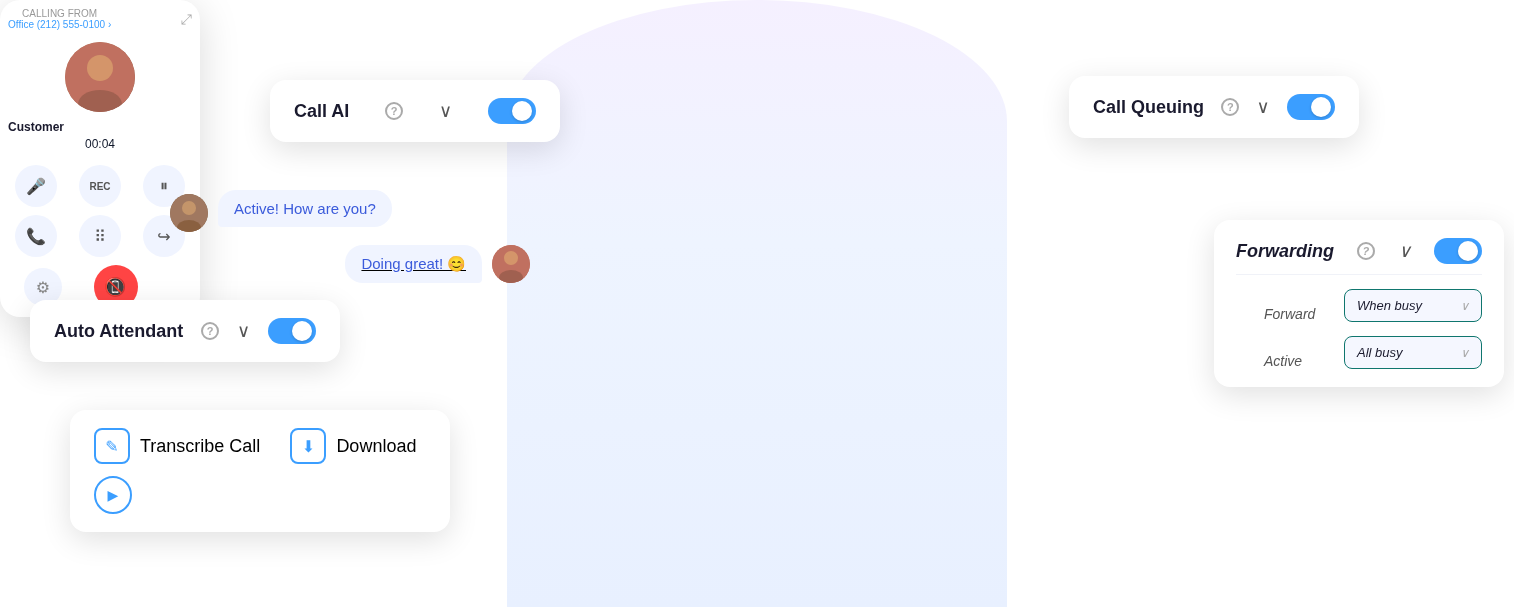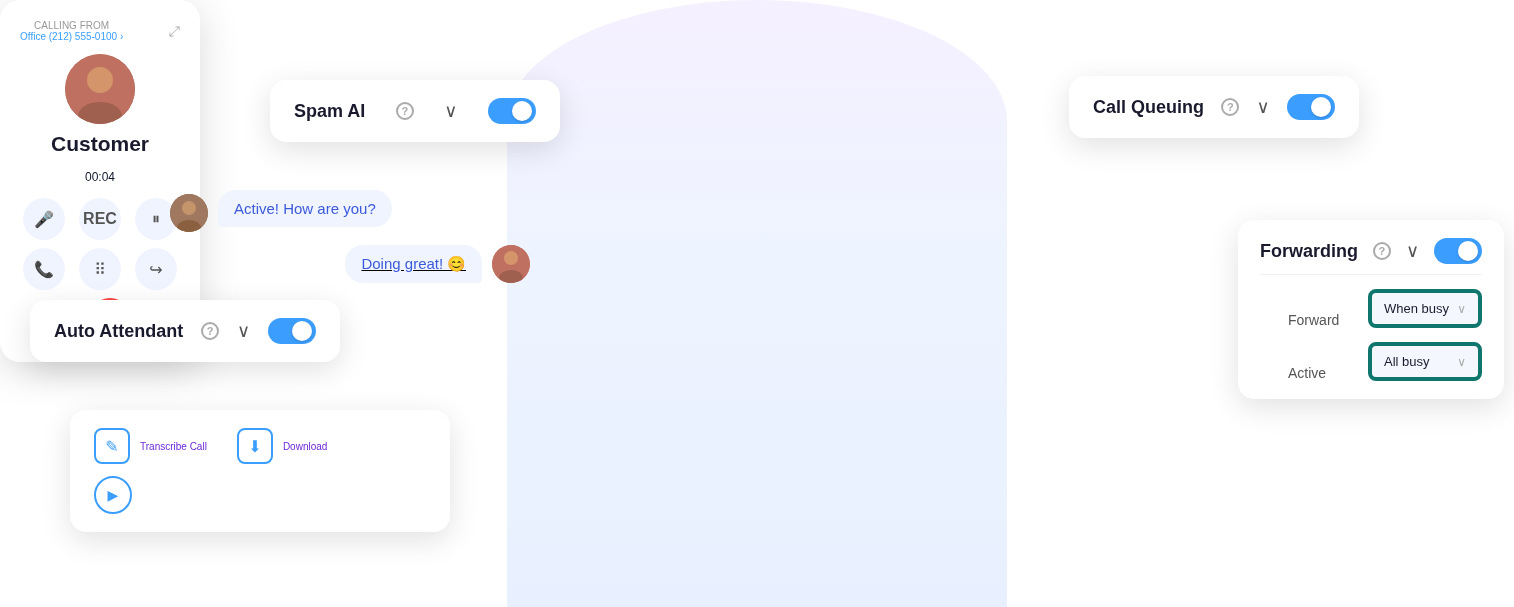--- a/index.html
+++ b/index.html
@@ -167,43 +167,43 @@
       border: 2px solid #3b9eff;
       display: flex;
       align-items: center;
       justify-content: center;
       color: #3b9eff;
       font-size: 14px;
       margin-top: 12px;
     }
 
     .transcribe-label {
-      font-size: 10px;
+      font-size: 18px;
       font-weight: 500;
-      color: #6d28d9;
+      color: #000000;
     }
 
     
     .call-queuing-card {
       top: 76px;
       right: 155px;
       width: 290px;
       padding: 18px 24px;
       text-align: right;
     }
 
     
     .phone-card {
       top: 200px;
       right: 320px;
       width: 200px;
       background: #ffffff;
       border-radius: 20px;
       box-shadow: 0 8px 40px rgba(0,0,0,0.15);
-      padding: 20px;
+      padding: 8px;
     }
 
     .phone-header {
       display: flex;
       justify-content: space-between;
       align-items: center;
       margin-bottom: 12px;
     }
 
     .calling-from {
@@ -228,25 +228,24 @@
       border-radius: 50%;
       background: linear-gradient(135deg, #c4856a, #8a5040);
       margin: 0 auto 8px;
       display: flex;
       align-items: center;
       justify-content: center;
       overflow: hidden;
     }
 
     .contact-name {
-      text-align: center;
-      font-size: 21px;
+      font-size: 12px;
       font-weight: 600;
       color: #1a1a2e;
-      margin-bottom: 14px;
+      margin-bottom: 3px;
     }
 
     .call-timer {
       text-align: center;
       font-size: 12px;
       color: #0f172a;
       margin-bottom: 14px;
     }
 
     .phone-buttons {
@@ -282,43 +281,44 @@
     .phone-bottom {
       display: flex;
       justify-content: space-between;
       align-items: center;
     }
 
     
     .forwarding-card {
       top: 220px;
       right: 10px;
-      width: 266px;
+      width: 290px;
       padding: 18px 22px;
+      font-style: italic;
     }
 
     .forward-row {
       display: flex;
       align-items: flex-end;
       justify-content: space-between;
       margin-top: 14px;
       margin-left: 28px;
     }
 
     .forward-label {
       font-size: 14px;
       color: #555;
       width: 70px;
     }
 
     .forward-select {
       flex: 1;
       margin-left: 10px;
       background: #f5f7ff;
-      border: 4px solid #0f766e;
+      border: 1px solid #0f766e;
       border-radius: 8px;
       padding: 8px 12px;
       font-size: 13px;
       color: #1a1a2e;
       display: flex;
       align-items: center;
       justify-content: space-between;
     }
 
     .forward-number {
@@ -349,21 +349,21 @@
       height: 1px;
       background: #f0f2f8;
       margin: 10px 0;
     }
   </style>
 </head>
 <body>
 
 <div class="card spam-ai-card">
   <div class="card-header">
-    <span class="card-title">Spam AI</span>
+    <span class="card-title">Call AI</span>
     <div class="help-icon">
       <span>?</span>
     </div>
     <span class="chevron-icon">∨</span>
     <div class="toggle-switch"></div>
   </div>
 </div>
 
 <div class="chat-area">
   <div class="chat-row">
@@ -447,21 +447,21 @@
       <circle cx="35" cy="26" r="13" fill="#d4956a"></circle>
       <ellipse cx="35" cy="62" rx="22" ry="14" fill="#a06050"></ellipse>
     </svg>
   </div>
 
   <div class="contact-name">Customer</div>
   <div class="call-timer">00:04</div>
 
   <div class="phone-buttons">
     <div class="phone-btn">🎤</div>
-    <div class="phone-btn" style="font-size:16px;font-weight:600;color:#555;">REC</div>
+    <div class="phone-btn" style="font-size:10px;font-weight:600;color:#555;">REC</div>
     <div class="phone-btn">⏸</div>
   </div>
   <div class="phone-buttons">
     <div class="phone-btn">📞</div>
     <div class="phone-btn">⠿</div>
     <div class="phone-btn">↪</div>
   </div>
 
   <div class="phone-bottom">
     <div class="phone-btn phone-btn-settings" style="width:38px;height:38px;">⚙</div>

